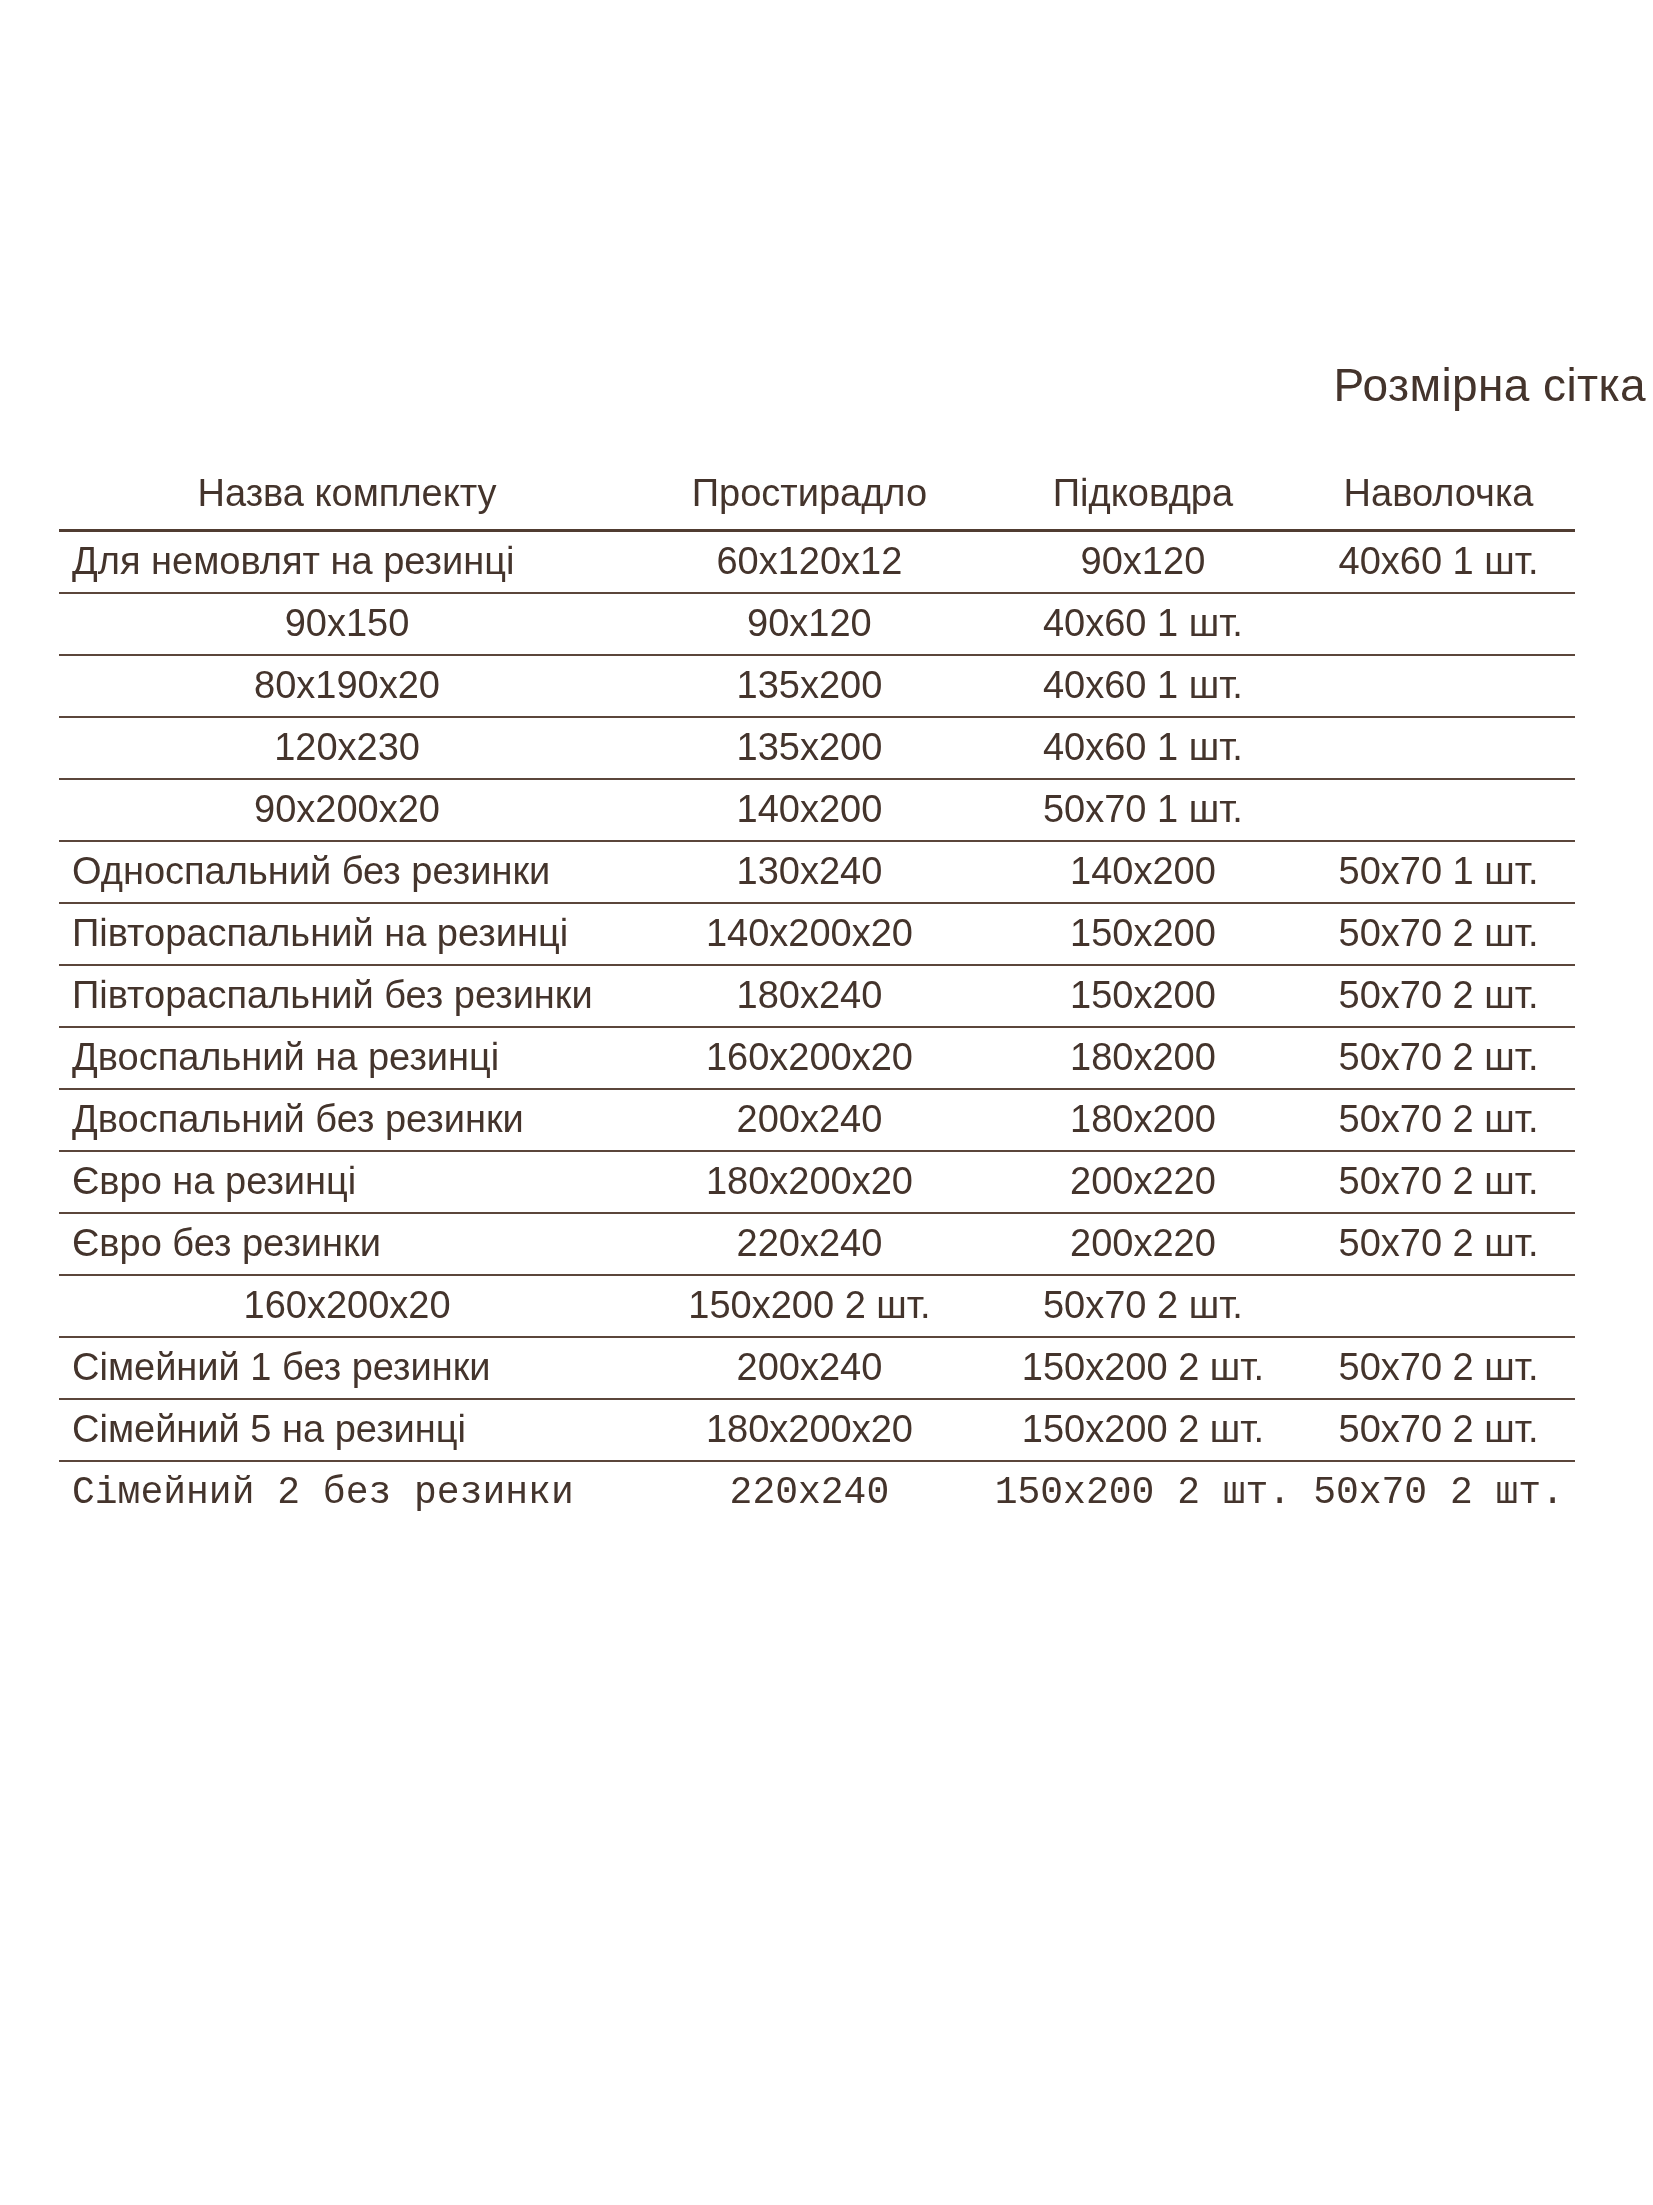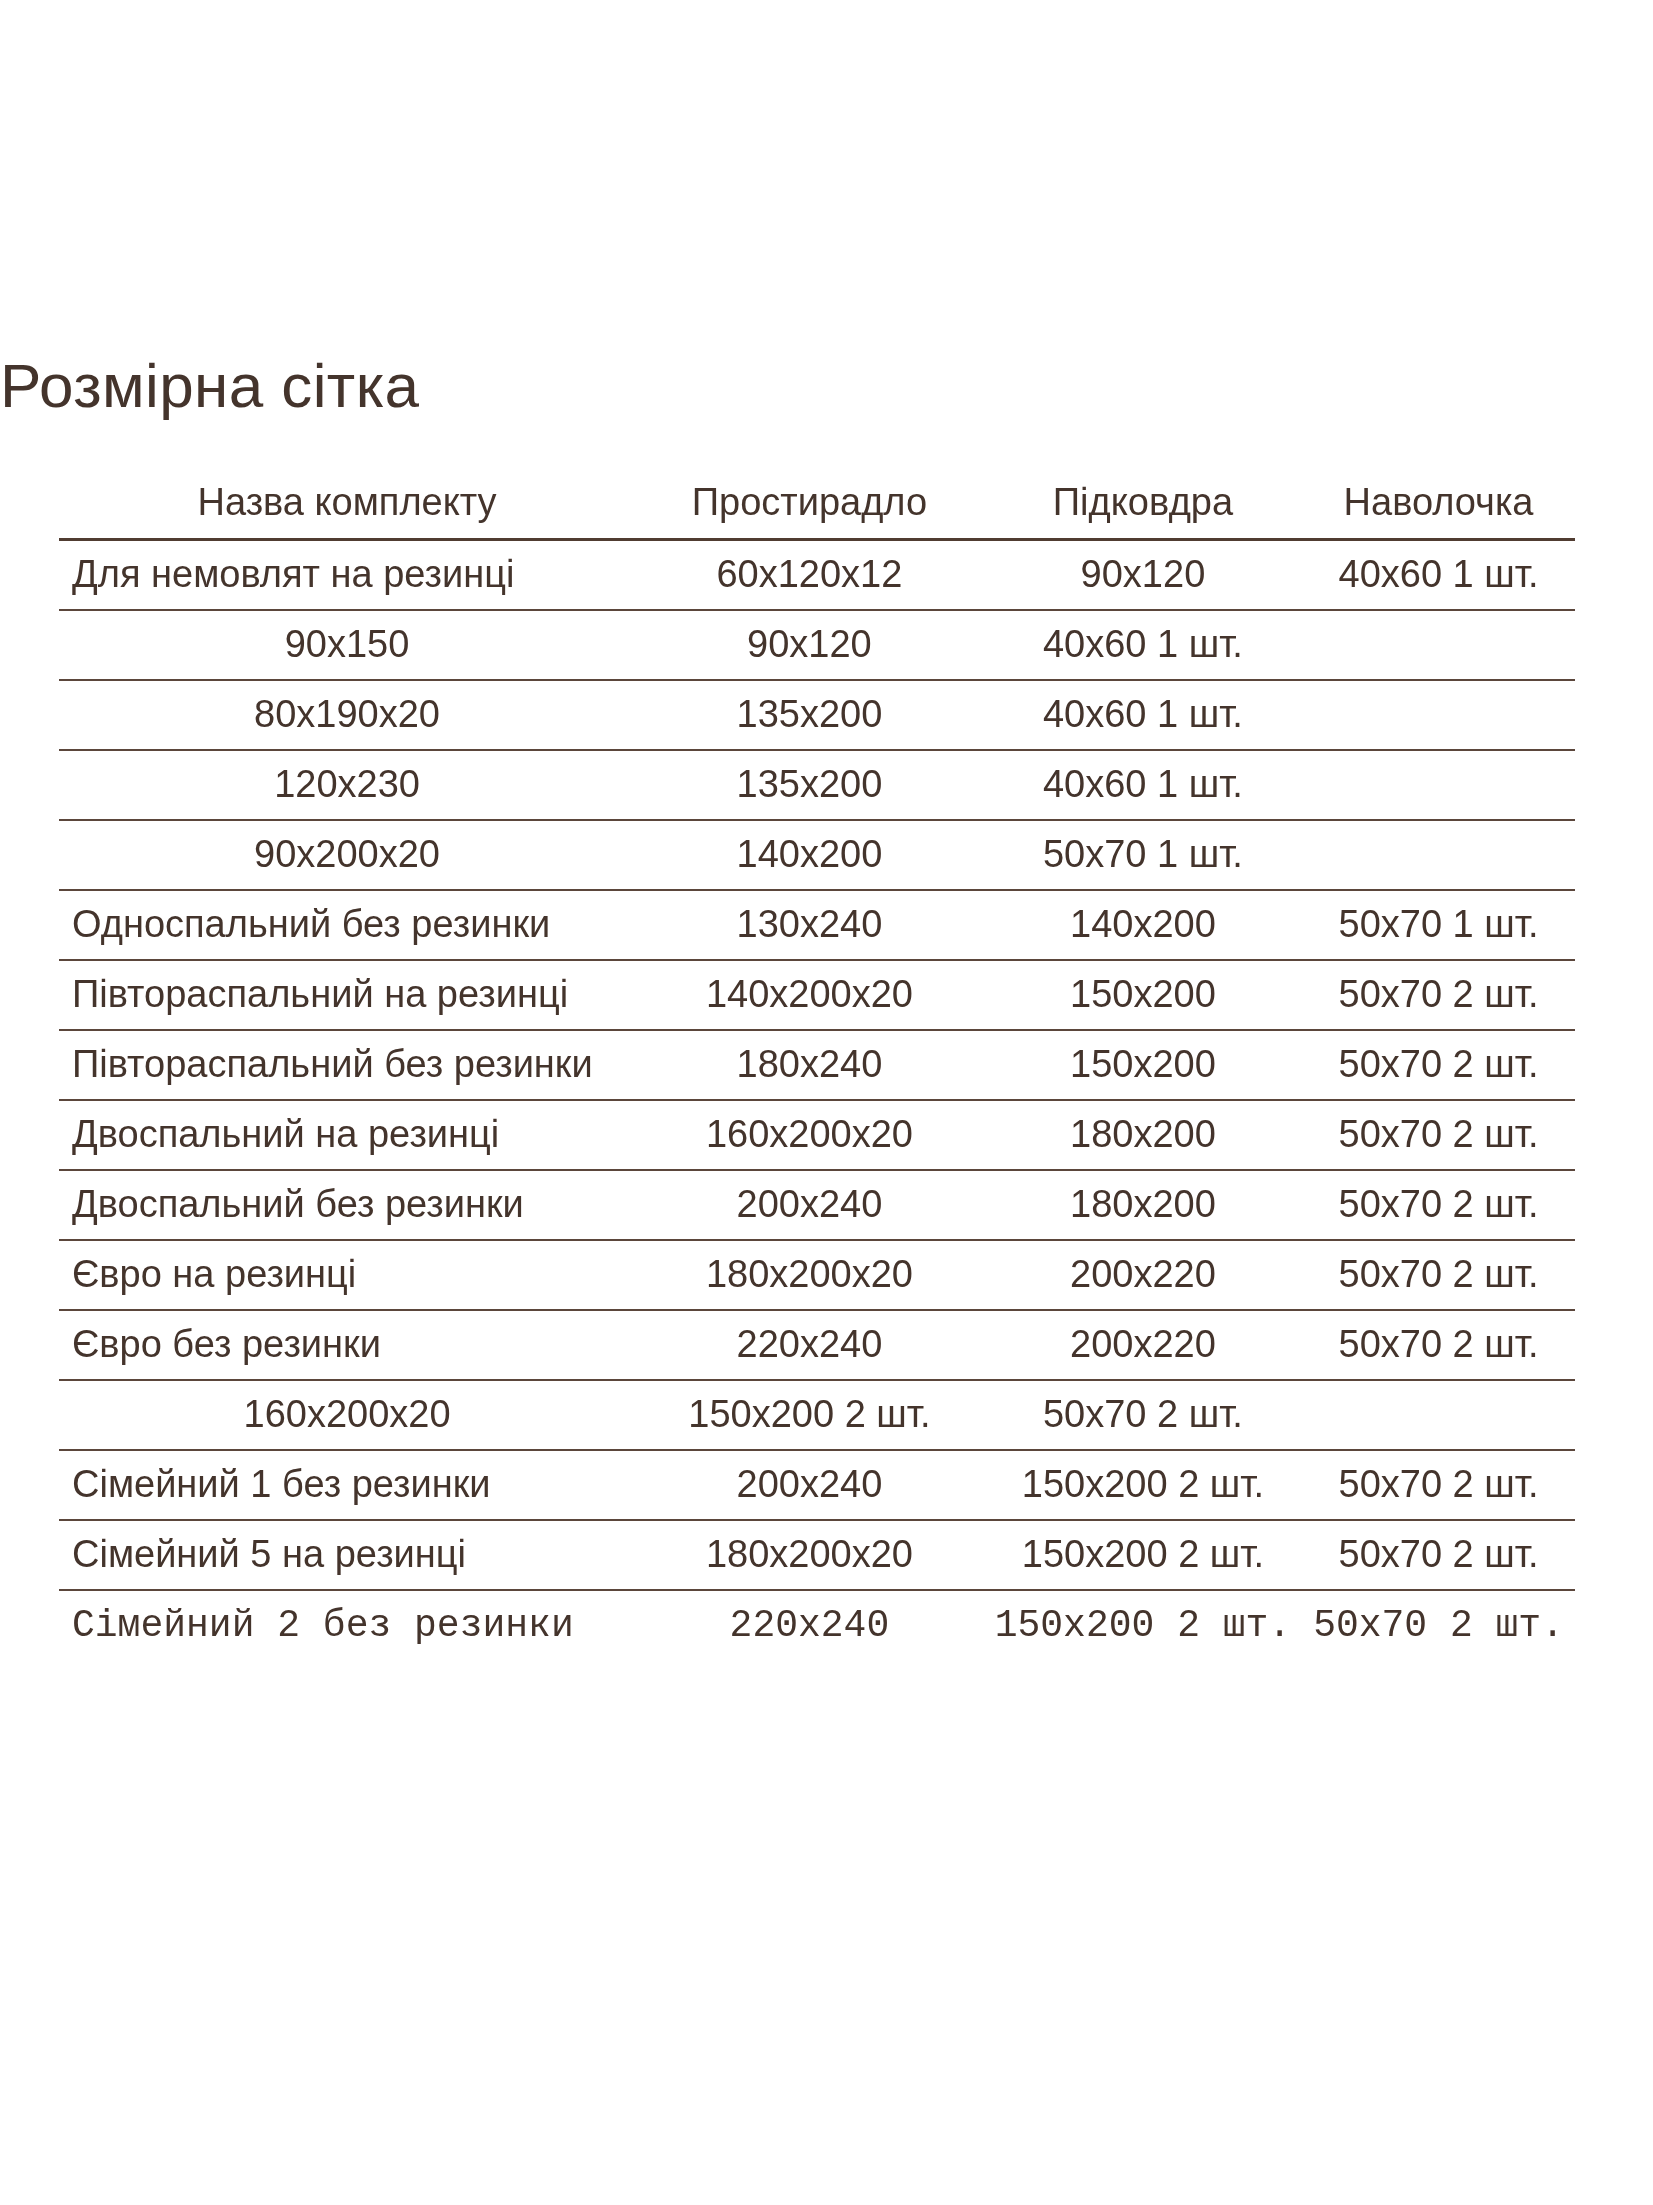--- a/index.html
+++ b/index.html
@@ -16,39 +16,39 @@
   }
   body {
     width: 1654px;
     height: 2205px;
     background: var(--background);
     font-family: "Liberation Sans", "DejaVu Sans", sans-serif;
     color: var(--text);
     overflow: hidden;
   }
   .page-title {
-    margin: 0;
+    margin: 8px;
     padding-top: 353px;
-    text-align: left;
-    font-size: 62px;
+    text-align: right;
+    font-size: 46px;
     font-weight: 400;
     line-height: 1.05;
     color: var(--title);
     letter-spacing: 0.4px;
   }
   .size-table {
     margin-left: 59px;
     margin-top: 49px;
     width: 1516px;
   }
   .trow {
     display: grid;
     grid-template-columns: 38% 23% 21% 18%;
     align-items: center;
-    height: 70px;
+    height: 62px;
     border-bottom: 2.5px solid var(--row_line);
     font-size: 38px;
     line-height: 1.1;
   }
   .trow.header-row {
     height: 74px;
     border-bottom: 3.3px solid var(--header_line);
   }
   .trow:last-child {
     border-bottom: none;

